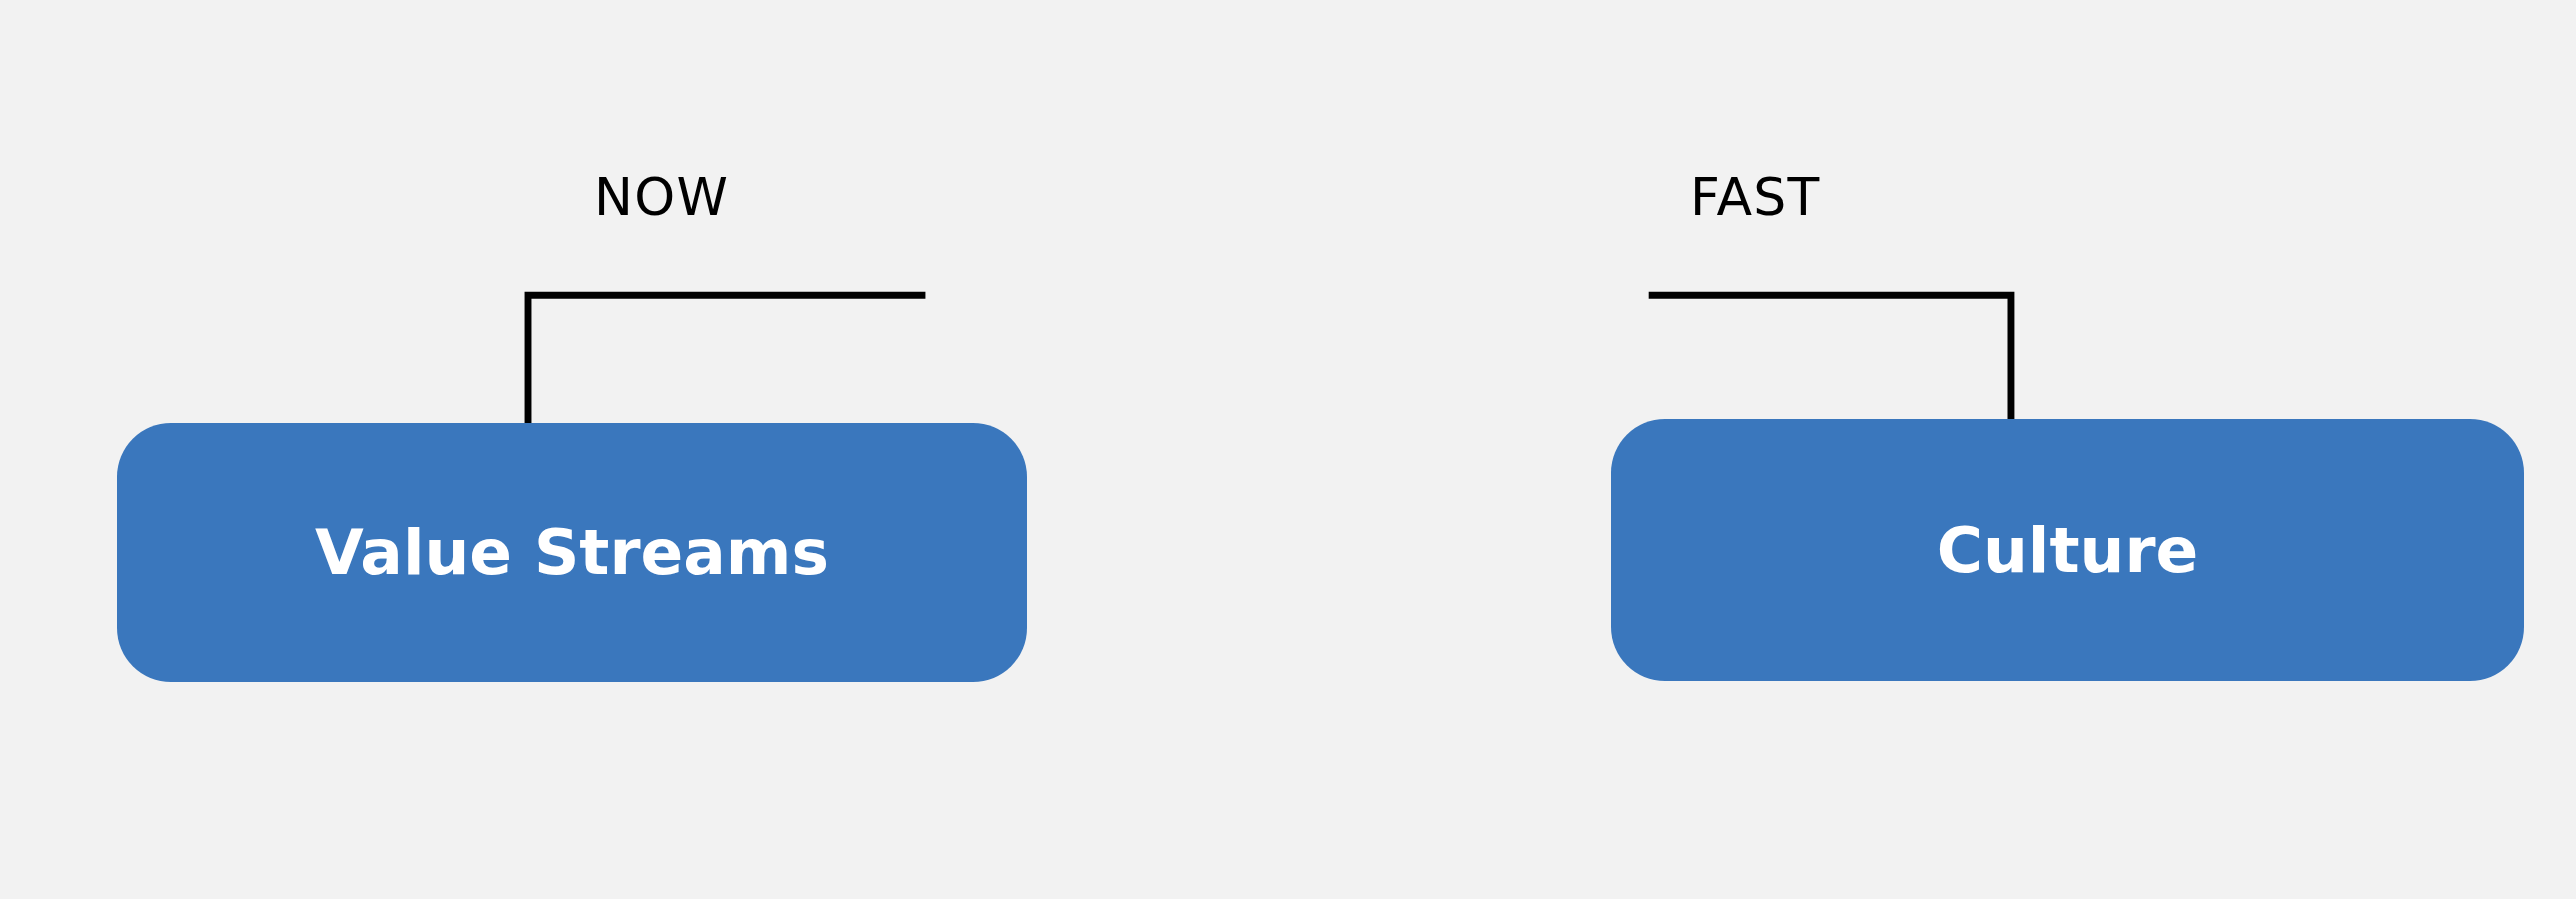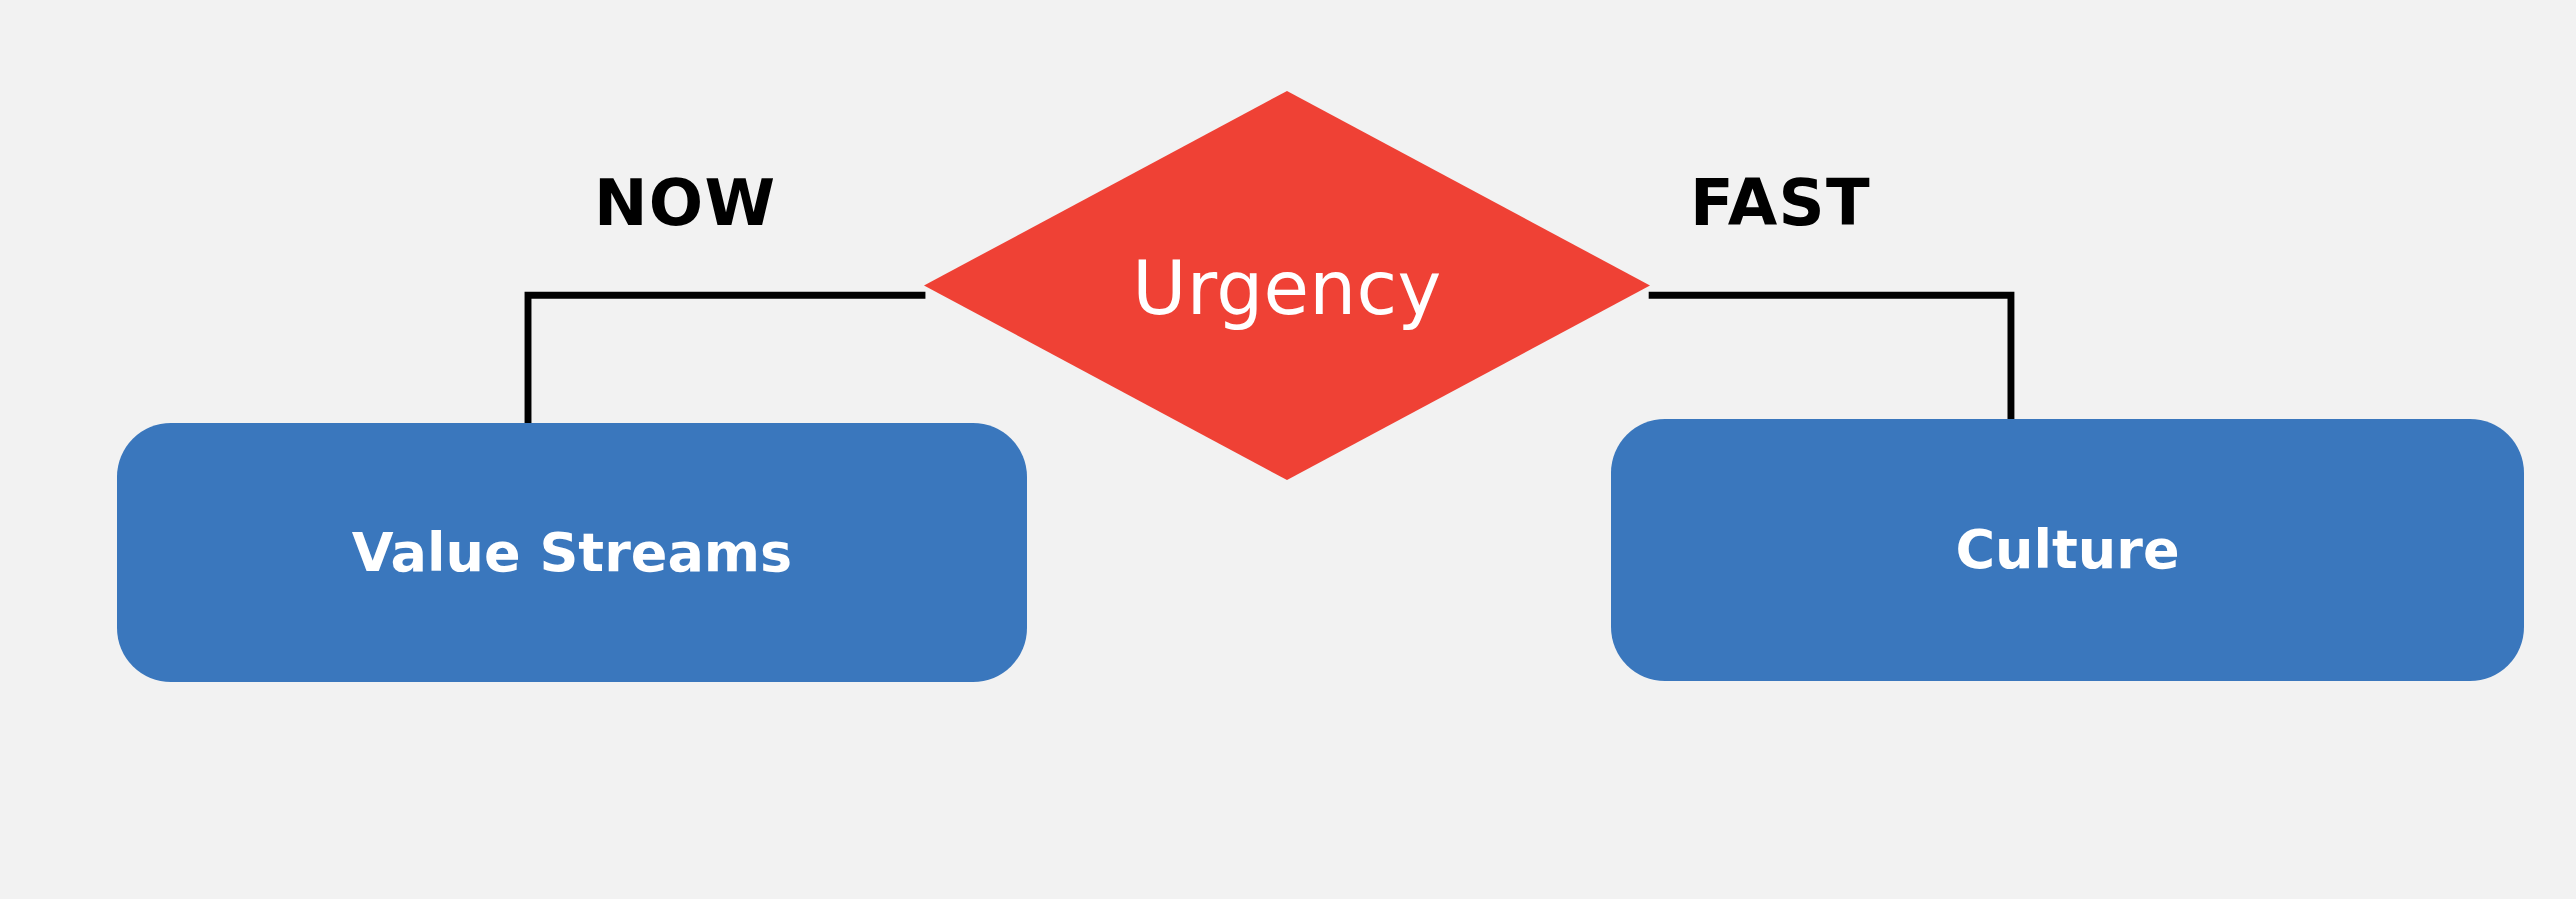--- a/index.html
+++ b/index.html
@@ -71,21 +71,21 @@
     background: #3a77bd;
     border-radius: 54px;
     display: flex;
     align-items: center;
     justify-content: center;
     box-sizing: border-box;
   }
   .proc-box-label {
     color: #ffffff;
     font-family: "DejaVu Sans", sans-serif;
-    font-size: 54px;
+    font-size: 63px;
     font-weight: 700;
     line-height: 1;
     letter-spacing: 0px;
     white-space: nowrap;
   }
 
   #box-value-streams {
     left: 117px;
     top: 423px;
     width: 910px;
@@ -97,22 +97,22 @@
     width: 913px;
     height: 262px;
     margin-left: 46px;
   }
 
   
   .edge-label {
     position: absolute;
     color: #000000;
     font-family: "DejaVu Sans", sans-serif;
-    font-size: 64px;
-    font-weight: 700;
+    font-size: 52px;
+    font-weight: 400;
     line-height: 1;
     letter-spacing: 1.3px;
     white-space: nowrap;
   }
   #edge-label-now {
     left: 594px;
     top: 171px;
   }
   #edge-label-fast {
     left: 1690px;
@@ -124,26 +124,20 @@
 
 <div id="diagram-root">
 
   <svg id="connector-layer" viewBox="0 0 4103 1433">
 
     <path d="M 1474 470 L 841 470 L 841 676" fill="none" stroke="#000000" stroke-width="11" stroke-linecap="butt" stroke-linejoin="miter"></path>
 
     <path d="M 2626 470 L 3203 470 L 3203 672" fill="none" stroke="#000000" stroke-width="11" stroke-linecap="butt" stroke-linejoin="miter"></path>
   </svg>
 
-  <div class="diamond-wrap">
-    <svg class="diamond-shape" viewBox="0 0 1156 620" preserveAspectRatio="none">
-      <polygon points="578,0 1156,310 578,620 0,310" fill="#ef4135"></polygon>
-    </svg>
-    <div class="diamond-label">Urgency</div>
-  </div>
 
   <div class="edge-label" id="edge-label-now">NOW</div>
 
   <div class="edge-label" id="edge-label-fast">FAST</div>
 
   <div class="proc-box" id="box-value-streams">
     <span class="proc-box-label">Value Streams</span>
   </div>
 
   <div class="proc-box" id="box-culture">

